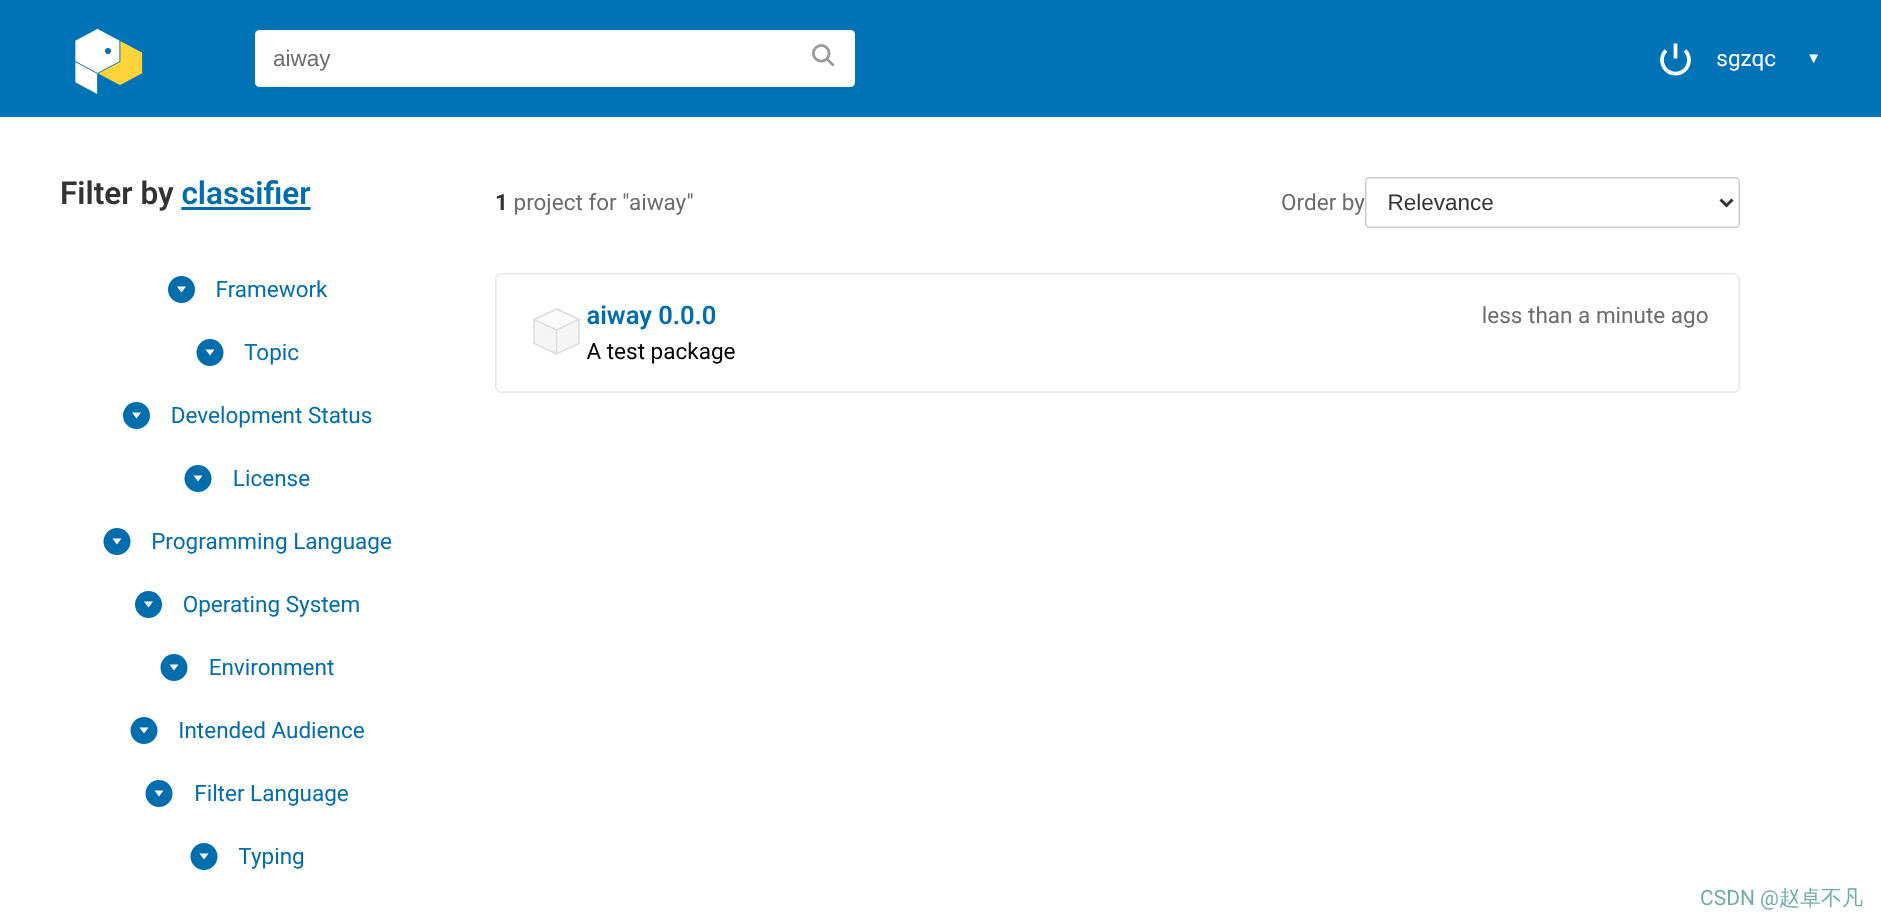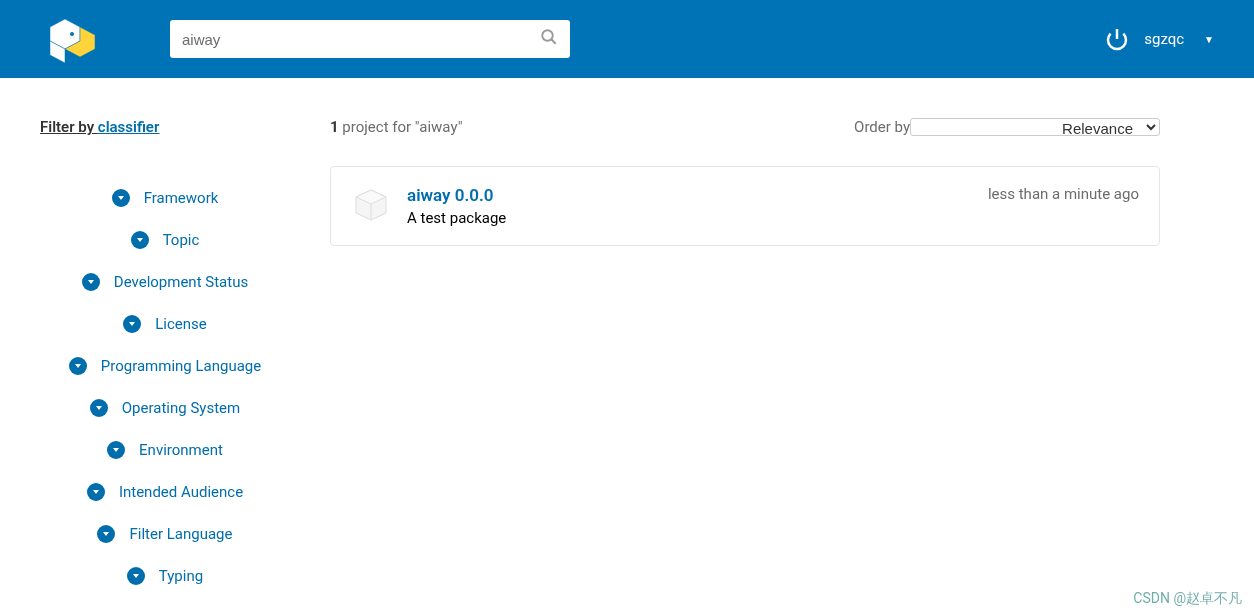--- a/index.html
+++ b/index.html
@@ -14,39 +14,39 @@
     .search-icon { color: #999; font-size: 18px; }
     
     .header-right { margin-left: auto; display: flex; align-items: center; gap: 15px; color: #fff; }
     .power-icon { width: 24px; height: 24px; }
     .username { font-size: 15px; }
     .dropdown-caret { font-size: 10px; margin-left: 5px; }
     
     .main { display: flex; padding: 40px; gap: 40px; max-width: 1200px; }
     
     .sidebar { width: 250px; flex-shrink: 0; }
-    .sidebar-title { font-size: 15px; font-weight: 600; color: #333; margin-bottom: 41px; text-decoration: underline; }
+    .sidebar-title { font-size: 21px; font-weight: 600; color: #333; margin-bottom: 30px; }
     .sidebar-title .link { color: #006dad; text-decoration: underline; }
     
     .filter-list { list-style: none; }
     .filter-item { display: flex; align-items: center; padding: 12px 0; gap: 14px; cursor: pointer; justify-content: center; }
     .chevron { width: 18px; height: 18px; background: #006dad; border-radius: 50%; display: flex; align-items: center; justify-content: center; flex-shrink: 0; }
     .chevron svg { width: 10px; height: 10px; fill: #fff; }
     .filter-label { color: #006dad; font-size: 15px; }
     
     .content { flex: 1; }
     .results-header { display: flex; align-items: center; justify-content: space-between; margin-bottom: 30px; }
     .results-count { font-size: 15px; color: #6c6c6c; }
     .results-count strong { color: #333; font-weight: 700; }
     
     .order-by { display: flex; align-items: center; }
     .order-label { font-size: 15px; color: #6c6c6c; }
-    .order-select { height: 18px; width: 250px; border: 1px solid #ccc; border-radius: 3px; padding: 0 10px; font-size: 15px; background: #fff; color: #333; text-align: right; }
-    
-    .package-card { border: 1px solid #e6e6e6; border-radius: 4px; padding: 18px 20px; display: flex; gap: 16px; }
+    .order-select { height: 34px; width: 250px; border: 1px solid #ccc; border-radius: 3px; padding: 0 10px; font-size: 15px; background: #fff; color: #333; }
+    
+    .package-card { border: 1px solid #e6e6e6; border-radius: 4px; padding: 18px 20px; display: flex; }
     .package-icon { width: 40px; height: 40px; flex-shrink: 0; }
     .package-info { flex: 1; }
     .package-name { color: #006dad; font-size: 17px; font-weight: 600; margin-bottom: 4px; }
     .package-desc { color: #000000; font-size: 15px; }
     .package-time { color: #6c6c6c; font-size: 15px; }
     
     .watermark { position: fixed; bottom: 8px; right: 12px; color: #0f766e; font-size: 14px; opacity: 0.6; }
   </style>
 </head>
 <body>

